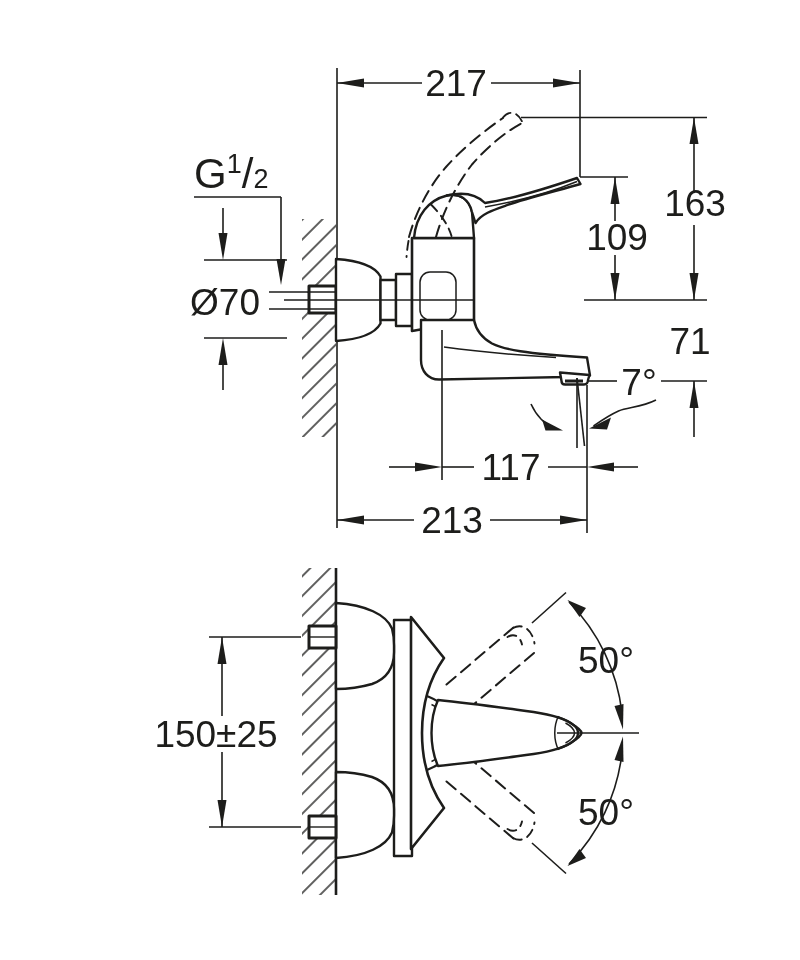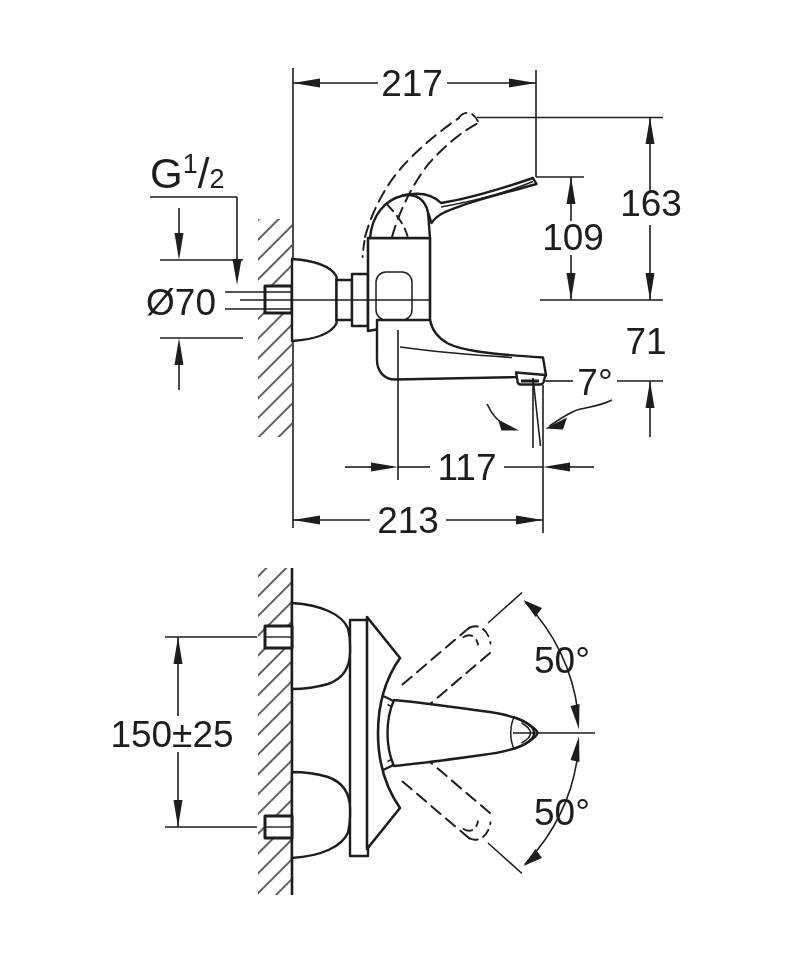--- a/index.html
+++ b/index.html
@@ -1,16 +1,16 @@
 <!DOCTYPE html>
 <html><head>
 <meta charset="utf-8">
 <style>
   html,body{margin:0;padding:0;background:#ffffff;}
-  .stage{width:712px;height:960px;background:#737373;position:relative;overflow:hidden;}
+  .stage{width:712px;height:960px;background:#737373;position:relative;overflow:hidden;margin-left:44px;}
   svg{display:block;}
   .thin{fill:none;stroke:#1d1d1b;stroke-width:1.6;}
   .hair{fill:none;stroke:#1d1d1b;stroke-width:1.4;}
   .inner{fill:none;stroke:#1d1d1b;stroke-width:1.5;}
   .obj{fill:#ffffff;stroke:#1d1d1b;stroke-width:2.4;stroke-linejoin:round;}
   .objln{fill:none;stroke:#1d1d1b;stroke-width:2.3;stroke-linecap:round;}
   .heavy{stroke-width:3;}
   .wide{stroke-width:2.6;}
   .dash{fill:none;stroke:#1d1d1b;stroke-width:2;stroke-dasharray:12 7;stroke-linecap:round;}
   .dashfine{fill:none;stroke:#1d1d1b;stroke-width:1.9;stroke-dasharray:9 6;stroke-linecap:round;}

